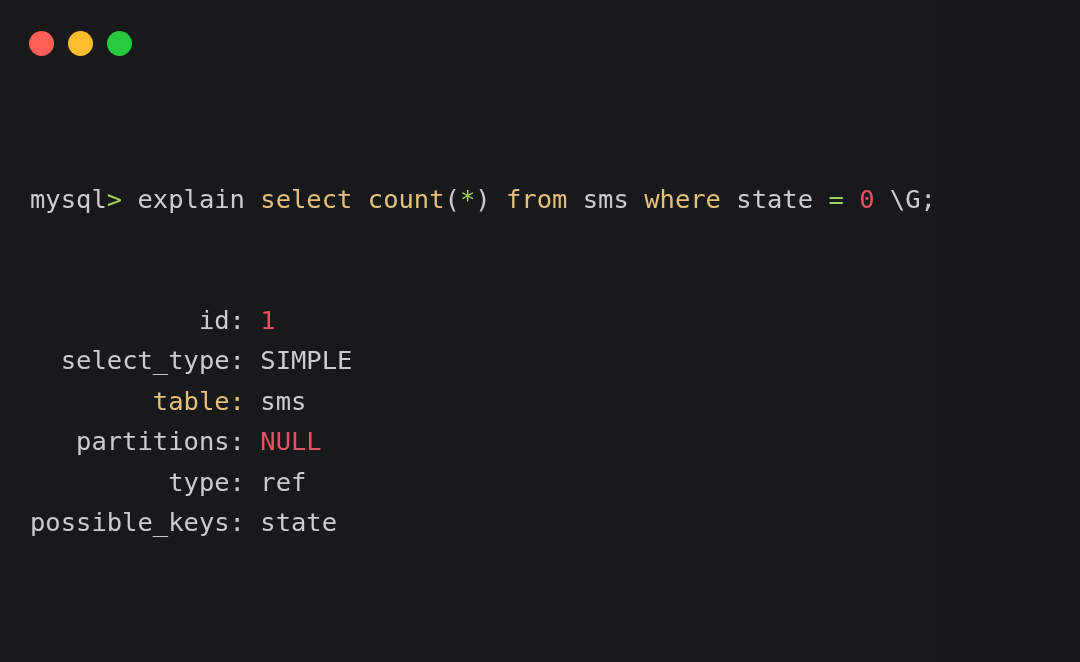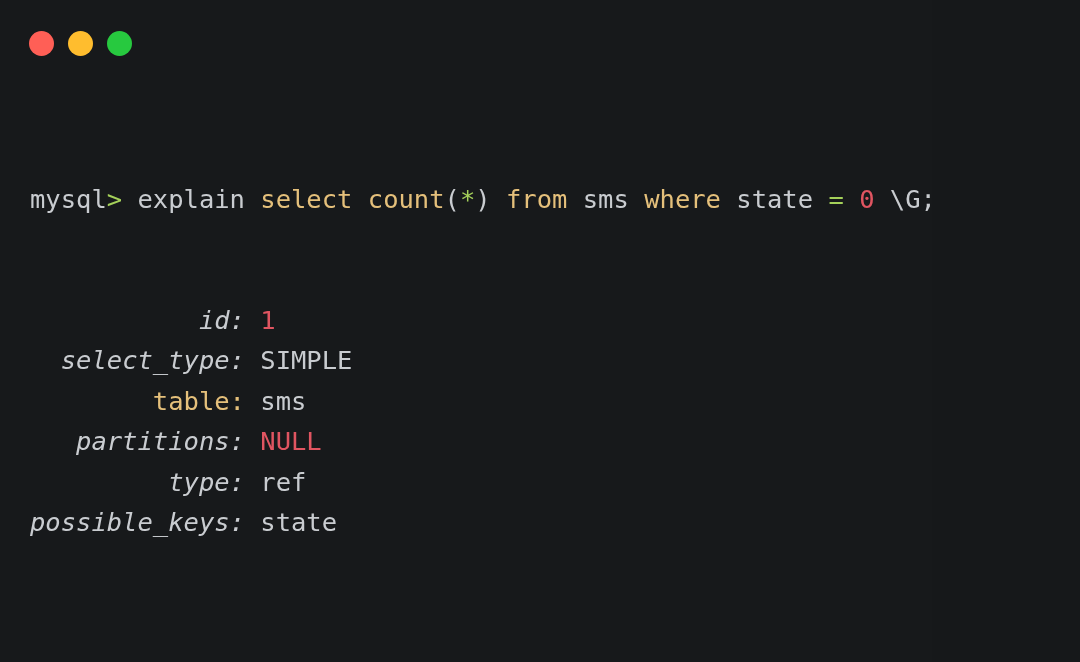--- a/index.html
+++ b/index.html
@@ -45,21 +45,21 @@
   }
   .line {
     white-space: pre;
     height: 40.4px;
   }
   .fg      { color: #c9ccd0; }
   .kw      { color: #e5c07b; }
   .num     { color: #e05561; }
   .grn     { color: #a5d15a; }
   .stars   { color: #a5d15a; }
-  .lbl     { color: #c9ccd0; font-style: italic; }
+  .lbl     { color: #c9ccd0; }
   .lblkw   { color: #e5c07b; margin-top: 22px; }
 </style>
 </head>
 <body>
 
 <div id="terminal-window">
 
   <div id="titlebar">
     <div class="dot" id="dot-close"></div>
     <div class="dot" id="dot-min"></div>

